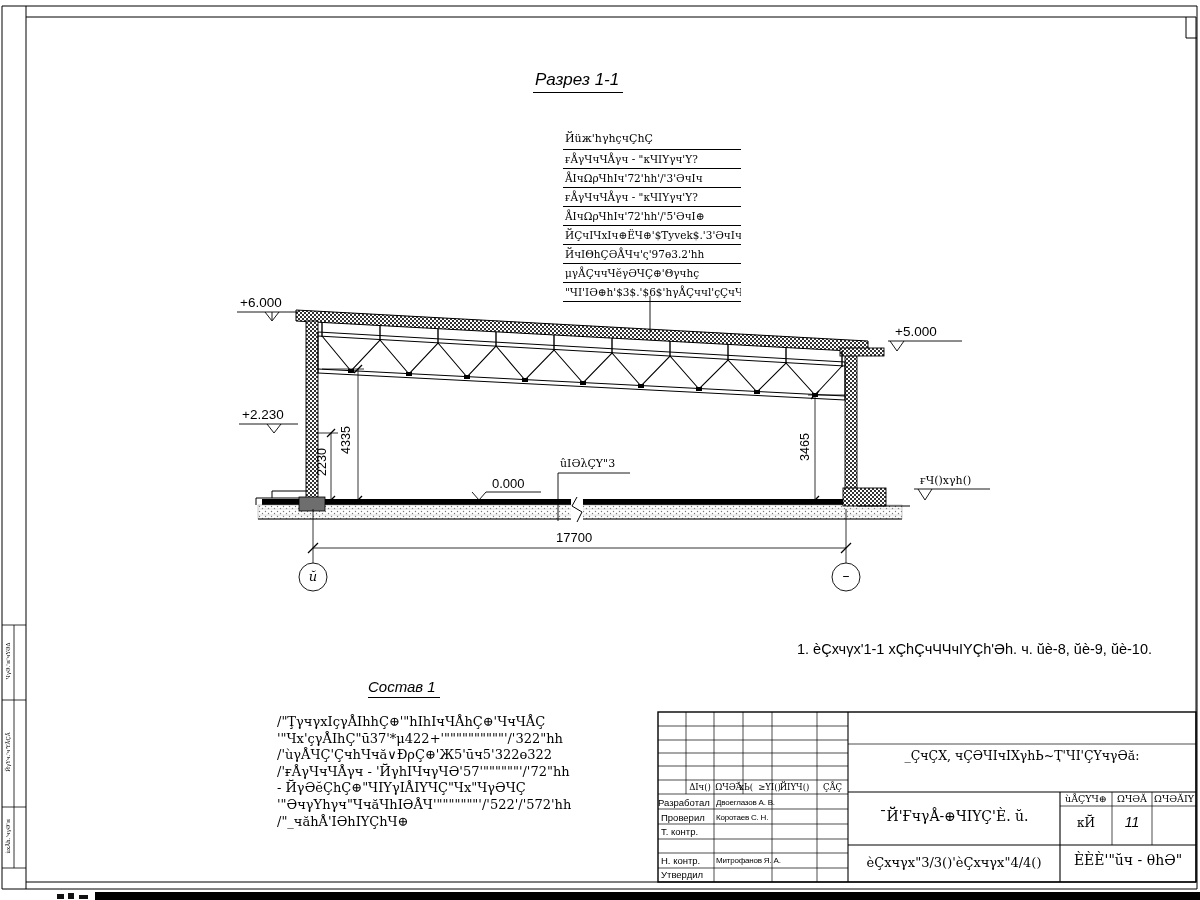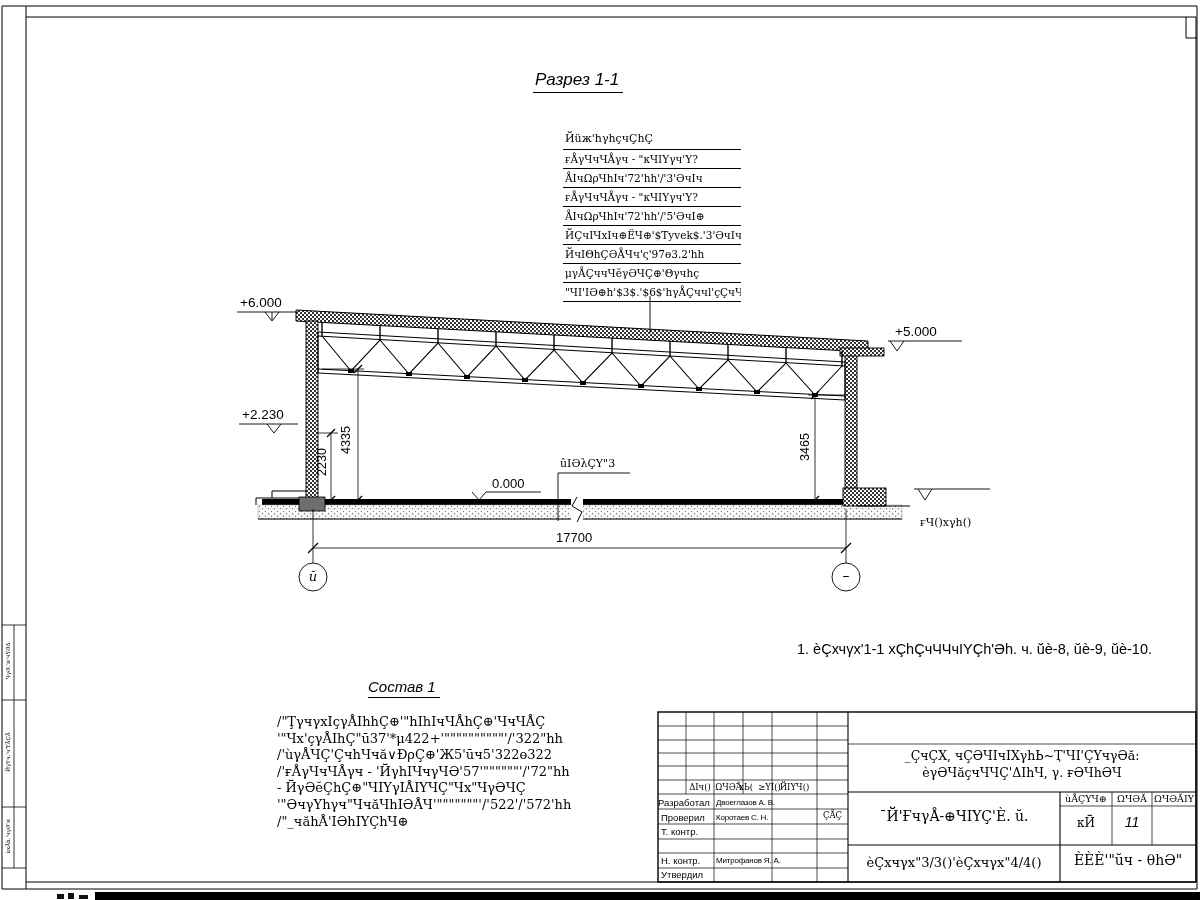--- a/index.html
+++ b/index.html
@@ -224,21 +224,21 @@
     <div class="row">ЙÇчIЧхIч⊕ЁЧ⊕'$Tyvek$.'3'ӘчIч</div>
     <div class="row">ЙчIΘhÇӘÅЧч'ς'97ө3.2'hh</div>
     <div class="row">μγÅÇччЧĕγӘЧÇ⊕'Θγчhç</div>
     <div class="row">"ЧI'IӘ⊕h'$3$.'$6$'hγÅÇччl'çÇчЧЧ+</div>
   </div>
 
   <div class="abs" style="left:240px;top:295px;font-size:13.5px;">+6.000</div>
   <div class="abs" style="left:242px;top:407px;font-size:13.5px;">+2.230</div>
   <div class="abs" style="left:895px;top:324px;font-size:13.5px;">+5.000</div>
   <div class="abs" style="left:492px;top:476px;font-size:13px;">0.000</div>
-  <div class="abs ser" style="left:920px;top:474px;font-size:11px;margin-top:42px;">ғЧ()хγh()</div>
+  <div class="abs ser" style="left:920px;top:474px;font-size:11px;">ғЧ()хγh()</div>
 
   <div class="abs" style="left:556px;top:530px;font-size:13px;">17700</div>
   <div class="abs vdim" style="left:292px;top:455px;width:60px;font-size:12.5px;">2230</div>
   <div class="abs vdim" style="left:316px;top:433px;width:60px;font-size:12.5px;">4335</div>
   <div class="abs vdim" style="left:775px;top:440px;width:60px;font-size:12.5px;">3465</div>
 
   <div class="abs ctr ser it" style="left:299px;top:569px;width:28px;font-size:13px;">ŭ</div>
   <div class="abs ctr ser" style="left:832px;top:567px;width:28px;font-size:14px;">–</div>
 
   <div class="abs ser" style="left:560px;top:457px;font-size:11px;">ûIӘλÇY"3</div>
@@ -255,33 +255,32 @@
     <div>- ЙγӘĕÇhÇ⊕"ЧIYγIÅIYЧÇ"Чх"ЧγӘЧÇ</div>
     <div>'"ӘчγYhγч"ЧчăЧhIӘÅЧ'"""""""'/'522'/'572'hh</div>
     <div>/"_чăhÅ'IӘhIYÇhЧ⊕</div>
   </div>
 
   <div class="abs tbhead ser" style="left:686px;top:782px;width:28px;padding-left:44px;">¯хЬ(</div>
   <div class="abs tbhead ser" style="left:686px;top:782px;width:28px;">ΔIч()</div>
   <div class="abs tbhead ser" style="left:714px;top:782px;width:29px;">ΩЧӘĂ</div>
   <div class="abs tbhead ser" style="left:743px;top:782px;width:53px;">≥YI()</div>
   <div class="abs tbhead ser" style="left:772px;top:782px;width:45px;">ЙIYЧ()</div>
-  <div class="abs tbhead ser" style="left:817px;top:782px;width:31px;margin-top:28px;">ÇÅÇ</div>
+  <div class="abs tbhead ser" style="left:817px;top:782px;width:31px;">ÇÅÇ</div>
 
   <div class="abs tbrole" style="left:658px;top:797px;">Разработал</div>
   <div class="abs tbname" style="left:716px;top:798px;">Двоеглазов А. В.</div>
   <div class="abs tbrole" style="left:661px;top:812px;text-align:center;">Проверил</div>
   <div class="abs tbname" style="left:716px;top:813px;">Коротаев С. Н.</div>
   <div class="abs tbrole" style="left:661px;top:826px;">Т. контр.</div>
   <div class="abs tbrole" style="left:661px;top:855px;">Н. контр.</div>
   <div class="abs tbname" style="left:716px;top:856px;">Митрофанов Я. А.</div>
   <div class="abs tbrole" style="left:661px;top:869px;">Утвердил</div>
 
   <div class="abs ctr ser" style="left:848px;top:748px;width:348px;font-size:12.5px;">_ÇчÇХ, чÇӘЧIчIХγhЬ~Ҭ'ЧI'ÇYчγӘă:</div>
-  <div class="abs ctr ser" style="left:848px;top:765px;width:348px;font-size:12.5px;">ѐγӘЧăçчЧЧÇ'ΔIhЧ, γ. ғӘЧhӘЧ</div>
   <div class="abs ctr ser" style="left:848px;top:808px;width:212px;font-size:14px;">¯Й'ҒчγÅ-⊕ЧIYÇ'È. ŭ.</div>
 
   <div class="abs ctr ser" style="left:1060px;top:793px;width:52px;font-size:9.5px;">ùÅÇYЧ⊕</div>
   <div class="abs ctr ser" style="left:1112px;top:793px;width:40px;font-size:9.5px;">ΩЧӘĂ</div>
   <div class="abs ctr ser" style="left:1152px;top:793px;width:44px;font-size:9.5px;overflow:hidden;">ΩЧӘĂIY</div>
   <div class="abs ctr ser" style="left:1060px;top:816px;width:52px;font-size:12px;">кЙ</div>
   <div class="abs ctr" style="left:1112px;top:814px;width:40px;font-size:14px;font-style:italic;">11</div>
   <div class="abs ctr" style="left:1152px;top:814px;width:44px;font-size:14px;"></div>
 
   <div class="abs ctr ser" style="left:848px;top:855px;width:212px;font-size:13px;">ѐÇхчγх"3/3()'ѐÇхчγх"4/4()</div>

